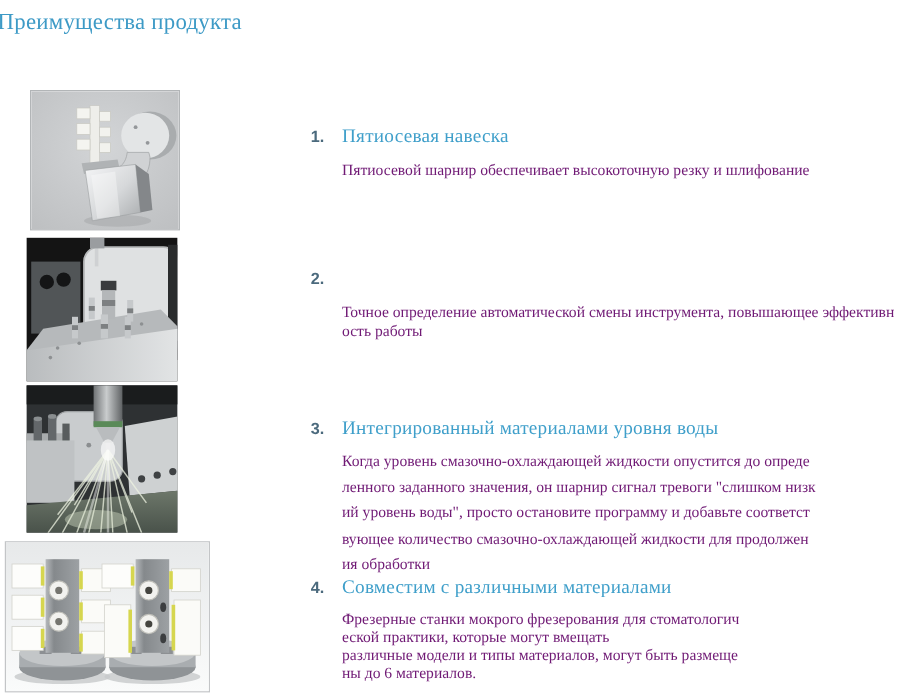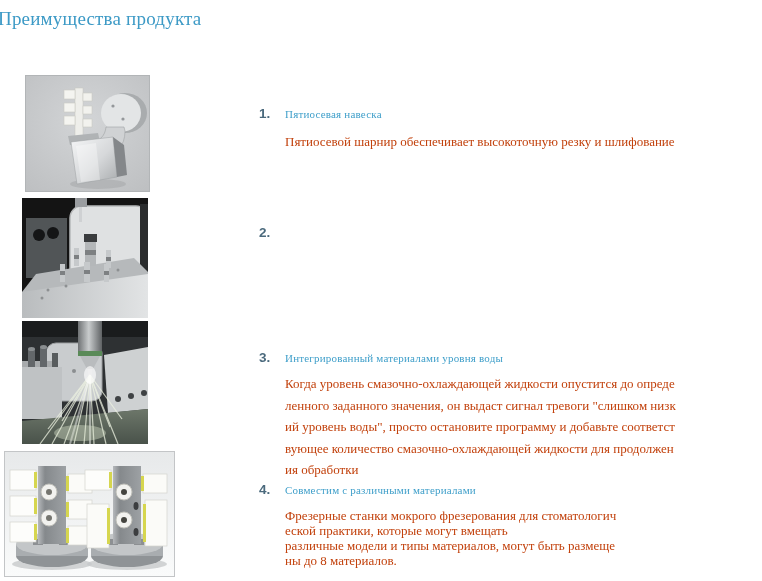--- a/index.html
+++ b/index.html
@@ -18,25 +18,25 @@
   .photo.p2{left:22px;top:198px;width:126px;height:120px;}
   .photo.p3{left:22px;top:321px;width:126px;height:123px;}
   .photo.p4{left:4px;top:451px;width:169px;height:124px;border:1px solid #c3c5c7;}
   .sec{position:absolute;left:259px;width:503px;}
   .sec .row{display:flex;align-items:baseline;}
   .num{
     flex:0 0 26px;font-family:"Liberation Sans",sans-serif;
     font-weight:bold;font-size:13.5px;color:#4b6a7d;
   }
   .hd{
-    margin:0;font-size:11px;font-weight:normal;color:#3f9fca;
+    margin:0;font-size:16px;font-weight:normal;color:#3f9fca;
     font-family:"Liberation Serif",serif;line-height:20px;letter-spacing:.2px;
   }
   .body{
-    margin:16px 0 0 26px;color:#c2410c;font-size:13px;
+    margin:16px 0 0 26px;color:#701a75;font-size:13px;
     white-space:pre-line;font-family:"Liberation Serif",serif;
   }
   .s1{top:104px;} .s1 .body{margin-top:9px;line-height:17px;}
   .s2{top:225px;} .s2 .body{margin-top:12px;line-height:16px;}
   .s3{top:348px;} .s3 .body{margin-top:5px;line-height:21.5px;}
   .s4{top:480px;} .s4 .body{margin-top:8px;line-height:15px;}
 </style>
 </head>
 <body>
 
@@ -247,38 +247,40 @@
       <span class="num">1.</span>
       <h2 class="hd">Пятиосевая навеска</h2>
     </div>
     <p class="body">Пятиосевой шарнир обеспечивает высокоточную резку и шлифование</p>
   </section>
 
   <section class="sec s2">
     <div class="row">
       <span class="num">2.</span>
     </div>
+    <p class="body">Точное определение автоматической смены инструмента, повышающее эффективн
+ость работы</p>
   </section>
 
   <section class="sec s3">
     <div class="row">
       <span class="num">3.</span>
       <h2 class="hd">Интегрированный материалами уровня воды</h2>
     </div>
     <p class="body">Когда уровень смазочно-охлаждающей жидкости опустится до опреде
-ленного заданного значения, он выдаст сигнал тревоги "слишком низк
+ленного заданного значения, он шарнир сигнал тревоги "слишком низк
 ий уровень воды", просто остановите программу и добавьте соответст
 вующее количество смазочно-охлаждающей жидкости для продолжен
 ия обработки</p>
   </section>
 
   <section class="sec s4">
     <div class="row">
       <span class="num">4.</span>
       <h2 class="hd">Совместим с различными материалами</h2>
     </div>
     <p class="body">Фрезерные станки мокрого фрезерования для стоматологич
 еской практики, которые могут вмещать
 различные модели и типы материалов, могут быть размеще
-ны до 8 материалов.</p>
+ны до 6 материалов.</p>
   </section>
 
 </div>
 
 </body></html>

